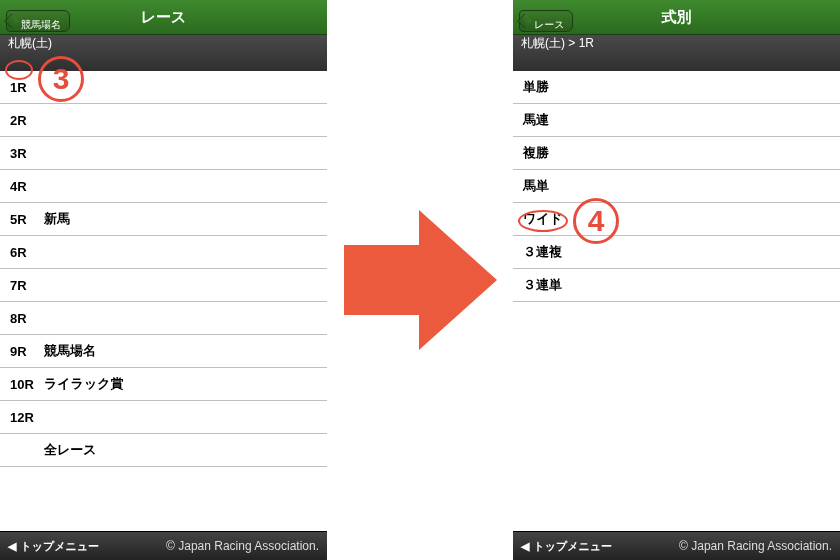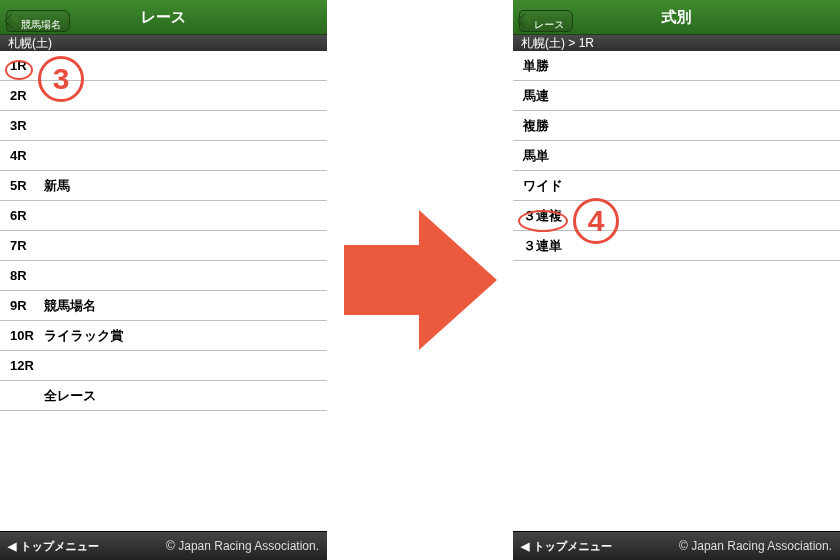--- a/index.html
+++ b/index.html
@@ -74,36 +74,35 @@
     border-left: 1px solid #1a3f12;
     border-bottom: 1px solid #1a3f12;
     border-radius: 2px;
   }
   .back-pill span { position: relative; z-index: 1; }
   
   .subheader {
     background: linear-gradient(to bottom, #4a4a4a, #2f2f2f);
     color: #fff;
     font-size: 12px;
-    height: 16px;
-    display: flex;
-    align-items: center;
+    height: 36px;
+    display: flex;
     padding: 0 8px;
   }
   
   .list {
     flex: 1 1 auto;
     overflow: hidden;
     background: #fff;
   }
   .row {
     height: 30px;
     display: flex;
     align-items: center;
-    padding: 8px 10px;
+    padding: 16px 10px;
     border-bottom: 1px solid #bfbfbf;
     font-size: 13px;
     font-weight: bold;
     color: #000;
     box-sizing: border-box;
   }
   .row .rn {
     width: 34px;
     flex: 0 0 auto;
   }

